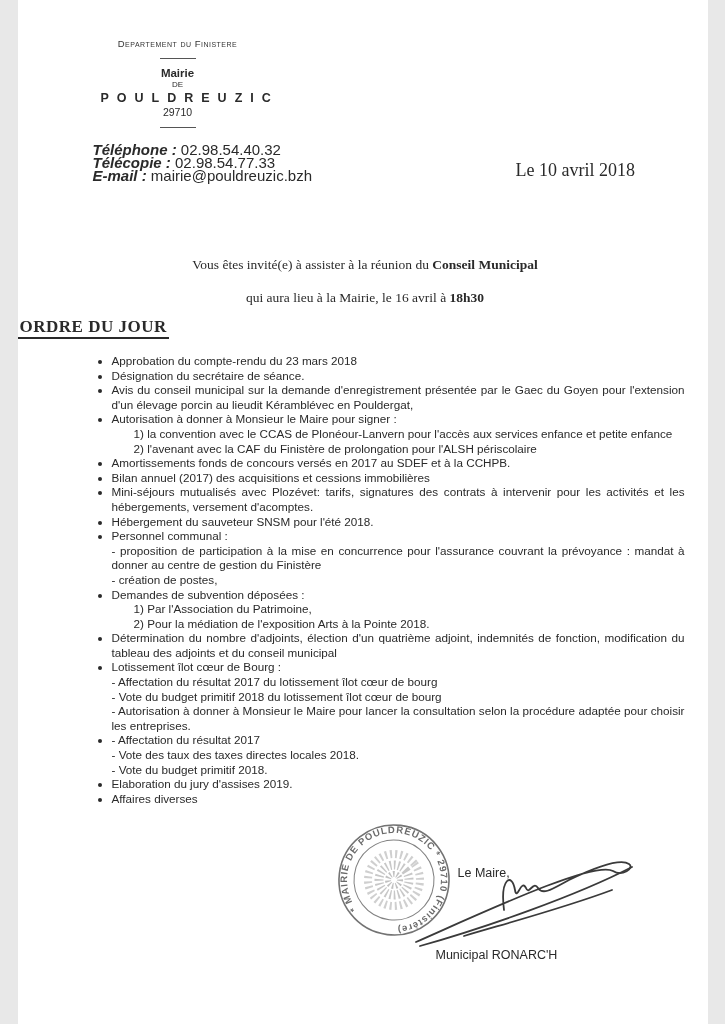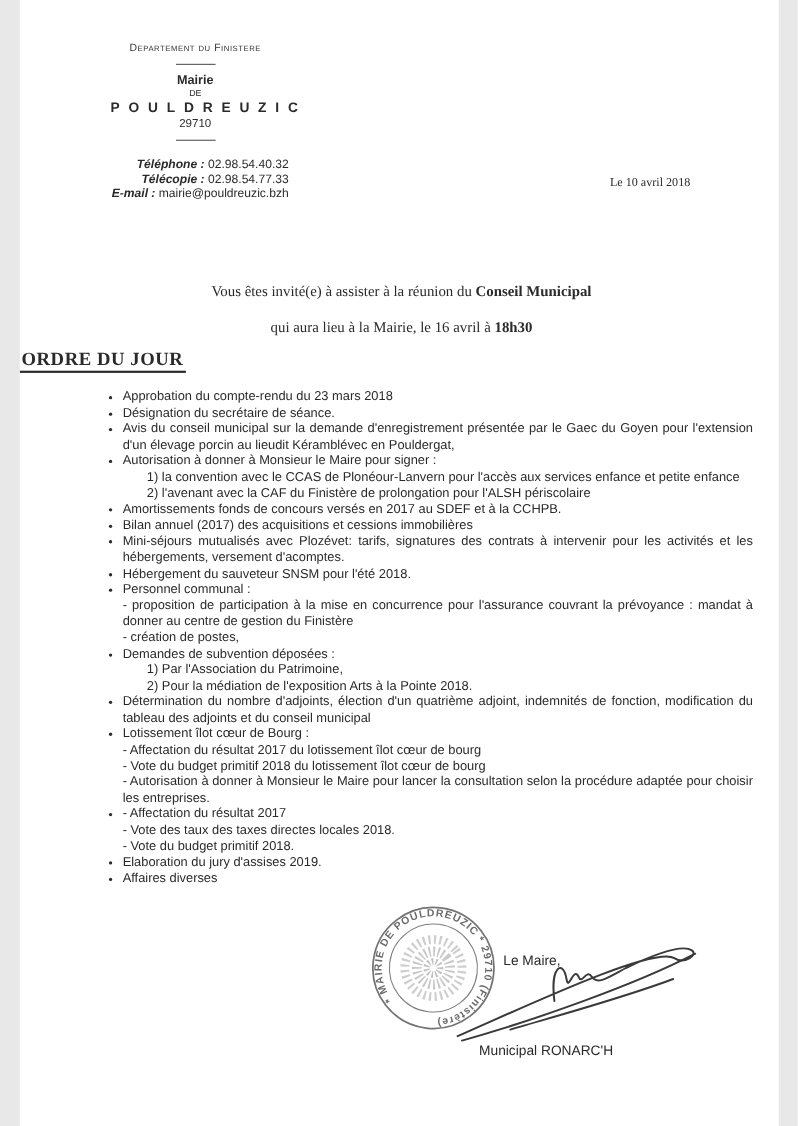--- a/index.html
+++ b/index.html
@@ -10,25 +10,25 @@
   }
 
   
   .letterhead { position:absolute; left:75px; top:38px; width:170px; text-align:center; }
   .dept { font-size:9.5px; letter-spacing:.5px; font-variant:small-caps; color:#333; }
   .rule { width:36px; border:none; border-top:1.4px solid #555; margin:9px auto 8px auto; }
   .mairie { font-weight:bold; font-size:11.5px; margin-top:6px; }
   .de { font-size:8px; margin-top:1px; }
   .commune { font-weight:bold; font-size:12.5px; letter-spacing:8px; text-indent:8px; margin-top:2px; white-space:nowrap; }
   .cp { font-size:10.5px; margin-top:1px; }
-  .contact { margin-top:16px; font-size:11px; line-height:12.8px; white-space:nowrap;text-align:right; }
+  .contact { margin-top:16px; font-size:15px; line-height:12.8px; white-space:nowrap;text-align:right; }
   .contact .lbl { font-weight:bold; font-style:italic; }
 
   
-  .date-line { position:absolute; left:537px; top:160px; font-family:"Liberation Serif", serif; font-size:11px; }
+  .date-line { position:absolute; left:498px; top:160px; font-family:"Liberation Serif", serif; font-size:18px; }
 
   
   .invitation-box {
     position:absolute; left:200px; top:212px; width:324px; height:27px;
     border:3px double #3f3f3f; text-align:center; line-height:27px;
     font-family:"DejaVu Sans Mono", monospace; font-weight:bold;
     font-size:15px; letter-spacing:9px; text-indent:9px;
   }
   .center-line { position:absolute; left:0; width:695px; text-align:center;
     font-family:"Liberation Serif", serif; font-size:13.5px; }

